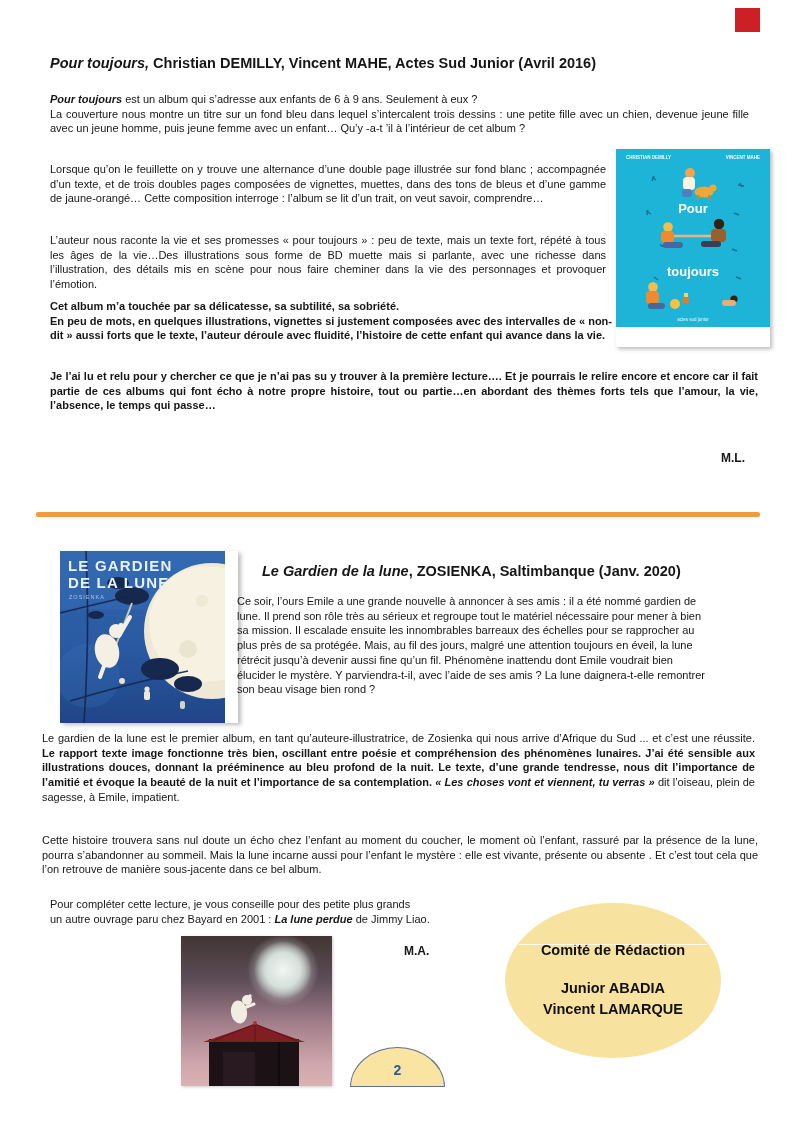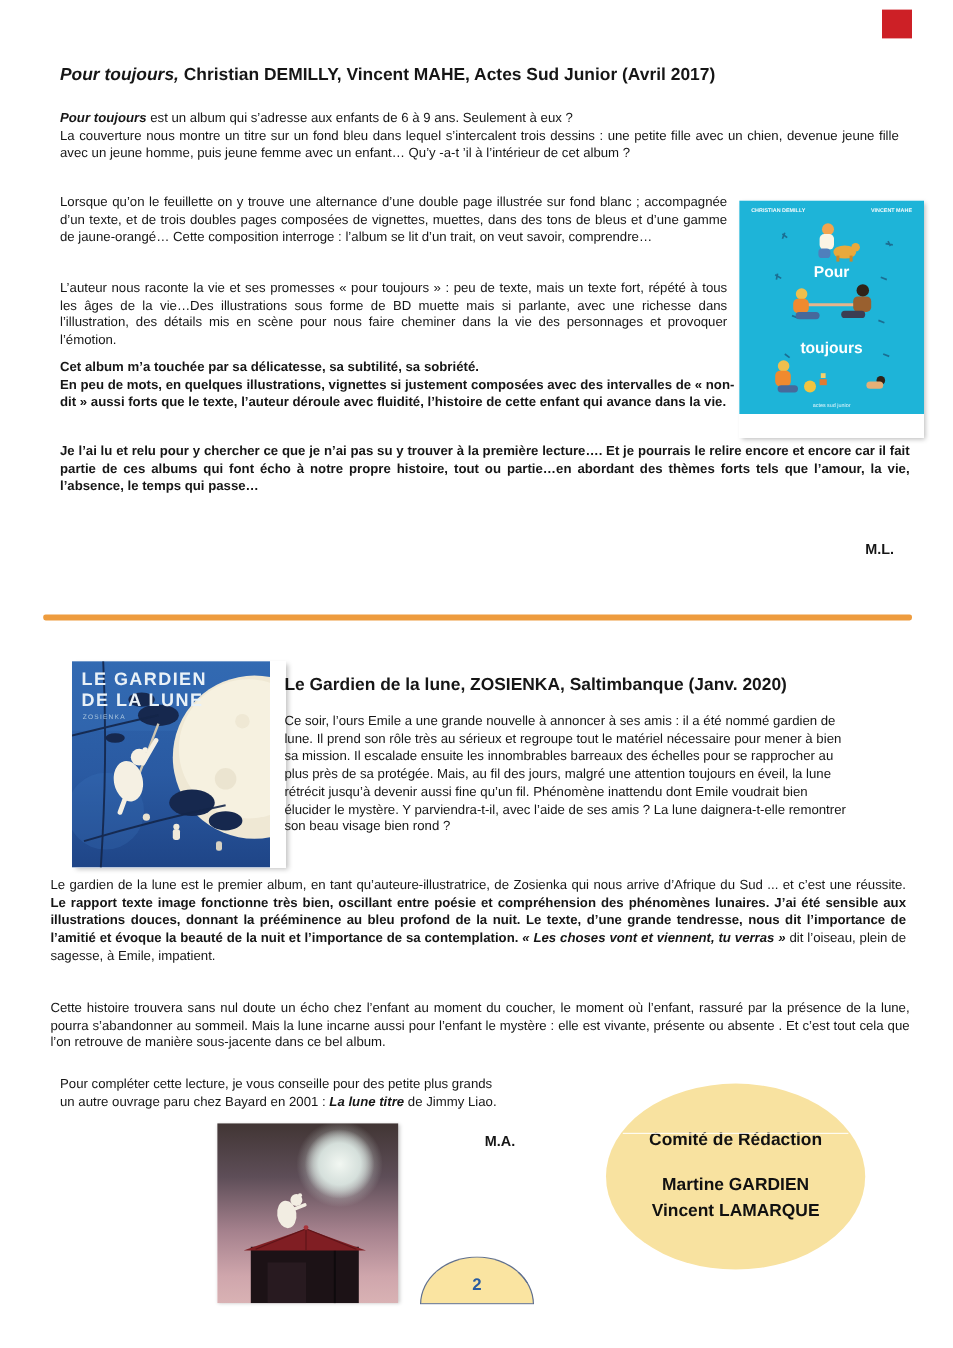--- a/index.html
+++ b/index.html
@@ -4,21 +4,21 @@
 <style>
   html,body{margin:0;padding:0;background:#ffffff;}
   .page{position:relative;width:794px;height:1123px;background:#ffffff;overflow:hidden;
         font-family:"Liberation Sans","DejaVu Sans",sans-serif;color:#161616;}
   .title{position:absolute;font-size:14.5px;white-space:nowrap;letter-spacing:0;}
   .para{position:absolute;font-size:11px;line-height:14.7px;}
   .j{text-align:justify;}
   .sig{position:absolute;font-weight:bold;font-size:12px;}
   .corner-mark{position:absolute;left:735px;top:8px;width:25px;height:24px;background:#cd2026;}
   .divider{position:absolute;left:36px;top:512px;width:724px;height:5px;background:#ee9c3e;border-radius:2px;}
-  .cover1{position:absolute;left:616px;top:167px;width:154px;height:198px;box-shadow:2px 2px 4px rgba(0,0,0,.28);}
+  .cover1{position:absolute;left:616px;top:149px;width:154px;height:198px;box-shadow:2px 2px 4px rgba(0,0,0,.28);}
   .cover2{position:absolute;left:60px;top:551px;width:178px;height:172px;box-shadow:3px 2px 4px rgba(0,0,0,.25);}
   .painting{position:absolute;left:181px;top:936px;width:151px;height:150px;box-shadow:1px 1px 3px rgba(0,0,0,.2);}
   .committee{position:absolute;left:505px;top:903px;width:216px;height:155px;border-radius:50%;
              background:#f8e2a0;display:flex;flex-direction:column;align-items:center;justify-content:center;
              text-align:left;}
   .committee-line{position:absolute;top:41px;left:14px;right:14px;height:1px;background:rgba(255,255,255,.85);}
   .committee-title{font-weight:bold;font-size:14.5px;margin-bottom:20px;color:#111;}
   .committee-member{font-weight:bold;font-size:14.5px;line-height:21px;color:#111;}
   .page-badge{position:absolute;left:350px;top:1047px;width:93px;height:38px;background:#fae4a1;
               border:1.4px solid #5f6f8e;border-bottom:1px solid #5f6f8e;
@@ -27,21 +27,21 @@
   .page-badge span{font-weight:bold;font-size:14px;color:#2a5ca0;padding-top:6px;}
   svg{display:block;}
 </style>
 </head>
 <body>
 
 <div class="page">
 
   <div class="corner-mark"></div>
 
-  <div class="title" style="left:50px;top:55px;"><span style="font-weight: bold; font-style: italic;">Pour toujours,</span><span style="font-weight: bold;"> Christian DEMILLY,  Vincent MAHE, Actes Sud Junior (Avril 2017)</span></div>
+  <div class="title" style="left:50px;top:55px;"><span style="font-weight: bold; font-style: italic;">Pour toujours,</span><span style="font-weight: bold;"> Christian DEMILLY,  Vincent MAHE, Actes Sud Junior (Avril 2016)</span></div>
 
   <div class="para j" style="left:50px;top:92px;width:699px;"><span style="font-weight: bold; font-style: italic;">Pour toujours</span><span> est un album qui s’adresse aux enfants de 6 à 9 ans. Seulement à eux ?</span><br><span>La couverture nous montre un titre sur un fond bleu dans lequel s’intercalent trois dessins : une petite fille avec un chien, devenue jeune fille avec un jeune homme, puis jeune femme avec un enfant… Qu’y -a-t ’il à l’intérieur de cet album ?</span></div>
   <div class="para j" style="left:50px;top:162px;width:556px;"><span>Lorsque qu’on le feuillette on y trouve une alternance d’une double page illustrée sur fond blanc ; accompagnée d’un texte, et de trois doubles pages composées de vignettes, muettes, dans des tons de bleus et d’une gamme de jaune-orangé… Cette composition interroge : l’album se lit d’un trait, on veut savoir, comprendre…</span></div>
   <div class="para j" style="left:50px;top:233px;width:556px;"><span>L’auteur nous raconte la vie et ses promesses « pour toujours » : peu de texte, mais un texte fort, répété à tous les âges de la vie…Des illustrations sous forme de BD muette mais si parlante, avec une richesse dans l’illustration, des détails mis en scène pour nous faire cheminer dans la vie des personnages et provoquer l’émotion.</span></div>
   <div class="para j" style="left:50px;top:299px;width:562px;"><span style="font-weight: bold;">Cet album m’a touchée par sa délicatesse, sa subtilité, sa sobriété.</span><br><span style="font-weight: bold;">En peu de mots, en quelques illustrations, vignettes si justement composées avec des intervalles de « non-dit » aussi forts que le texte, l’auteur déroule avec fluidité, l’histoire de cette enfant qui avance dans la vie.</span></div>
   <div class="para j" style="left:50px;top:369px;width:708px;"><span style="font-weight: bold;">Je l’ai lu et relu pour y chercher ce que je n’ai pas su y trouver à la première lecture…. Et je pourrais le relire encore et encore car il fait partie de ces albums qui font écho à notre propre histoire, tout ou partie…en abordant des thèmes forts tels que l’amour, la vie, l’absence, le temps qui passe…</span></div>
 
   <div class="sig" style="left:700px;top:451px;width:45px;text-align:right;">M.L.</div>
 
   <div class="cover1">
@@ -146,33 +146,33 @@
         <circle cx="87" cy="138" r="2.6" fill="#efe9da"></circle>
         <rect x="120" y="150" width="5" height="8" rx="2" fill="#d8d2c2"></rect>
         <circle cx="62" cy="130" r="3" fill="#e9e2cf"></circle>
       </g>
       <text x="8" y="20" font-size="15" font-weight="bold" fill="#e9f1f7" letter-spacing="1.2">LE GARDIEN</text>
       <text x="8" y="37" font-size="15" font-weight="bold" fill="#e9f1f7" letter-spacing="1.2">DE LA LUNE</text>
       <text x="9" y="48" font-size="5.5" fill="#a9c4dd" letter-spacing="1">ZOSIENKA</text>
     </svg>
   </div>
 
-  <div class="title" style="left:237px;top:563px;"><span style="font-weight: bold; ">Le Gardien de la lune</span><span style="font-weight: bold;">, ZOSIENKA, Saltimbanque (Janv. 2020)</span></div>
+  <div class="title" style="left:237px;top:563px;"><span style="font-weight: bold; font-style: italic; margin-left: 25px;">Le Gardien de la lune</span><span style="font-weight: bold;">, ZOSIENKA, Saltimbanque (Janv. 2020)</span></div>
 
   <div class="para" style="left:237px;top:594px;width:472px;"><span>Ce soir, l’ours Emile a une grande nouvelle à annoncer à ses amis : il a été nommé gardien de lune. Il prend son rôle très au sérieux et regroupe tout le matériel nécessaire pour mener à bien sa mission. Il escalade ensuite les innombrables barreaux des échelles pour se rapprocher au plus près de sa protégée. Mais, au fil des jours, malgré une attention toujours en éveil, la lune rétrécit jusqu’à devenir aussi fine qu’un fil. Phénomène inattendu dont Emile voudrait bien élucider le mystère. Y parviendra-t-il, avec l’aide de ses amis ? La lune daignera-t-elle remontrer son beau visage bien rond ?</span></div>
   <div class="para j" style="left:42px;top:731px;width:713px;"><span>Le gardien de la lune est le premier album, en tant qu’auteure-illustratrice, de Zosienka qui nous arrive d’Afrique du Sud ... et c’est une réussite. </span><span style="font-weight: bold;">Le rapport texte image fonctionne très bien, oscillant entre poésie et compréhension des phénomènes lunaires. J’ai été sensible aux illustrations douces, donnant la prééminence au bleu profond de la nuit. Le texte, d’une grande tendresse, nous dit l’importance de l’amitié et évoque la beauté de la nuit et l’importance de sa contemplation. </span><span style="font-weight: bold; font-style: italic;">« Les choses vont et viennent, tu verras »</span><span> dit l’oiseau, plein de sagesse, à Emile, impatient.</span></div>
   <div class="para j" style="left:42px;top:833px;width:716px;"><span>Cette histoire trouvera sans nul doute un écho chez l’enfant au moment du coucher, le moment où l’enfant, rassuré par la présence de la lune, pourra s’abandonner au sommeil. Mais la lune incarne aussi pour l’enfant le mystère : elle est vivante, présente ou absente . Et c’est tout cela que l’on retrouve de manière sous-jacente dans ce bel album.</span></div>
-  <div class="para" style="left:50px;top:897px;width:470px;"><span>Pour compléter cette lecture, je vous conseille pour des petite plus grands</span><br><span>un autre ouvrage paru chez Bayard en 2001 : </span><span style="font-weight: bold; font-style: italic;">La lune titre</span><span> de Jimmy Liao.</span></div>
+  <div class="para" style="left:50px;top:897px;width:470px;"><span>Pour compléter cette lecture, je vous conseille pour des petite plus grands</span><br><span>un autre ouvrage paru chez Bayard en 2001 : </span><span style="font-weight: bold; font-style: italic;">La lune perdue</span><span> de Jimmy Liao.</span></div>
 
   <div class="sig" style="left:404px;top:944px;">M.A.</div>
 
   <div class="committee">
     <div class="committee-line"></div>
     <div class="committee-title">Comité de Rédaction</div>
-    <div class="committee-member">Martine GARDIEN</div>
+    <div class="committee-member">Junior ABADIA</div>
     <div class="committee-member">Vincent LAMARQUE</div>
   </div>
 
   <div class="painting">
     <svg width="151" height="150" viewBox="0 0 151 150" xmlns="http://www.w3.org/2000/svg">
       <defs>
         <linearGradient id="sky" x1="0" y1="0" x2="0" y2="1">
           <stop offset="0" stop-color="#413534"></stop>
           <stop offset="0.3" stop-color="#5e4e58"></stop>
           <stop offset="0.6" stop-color="#a5818d"></stop>

